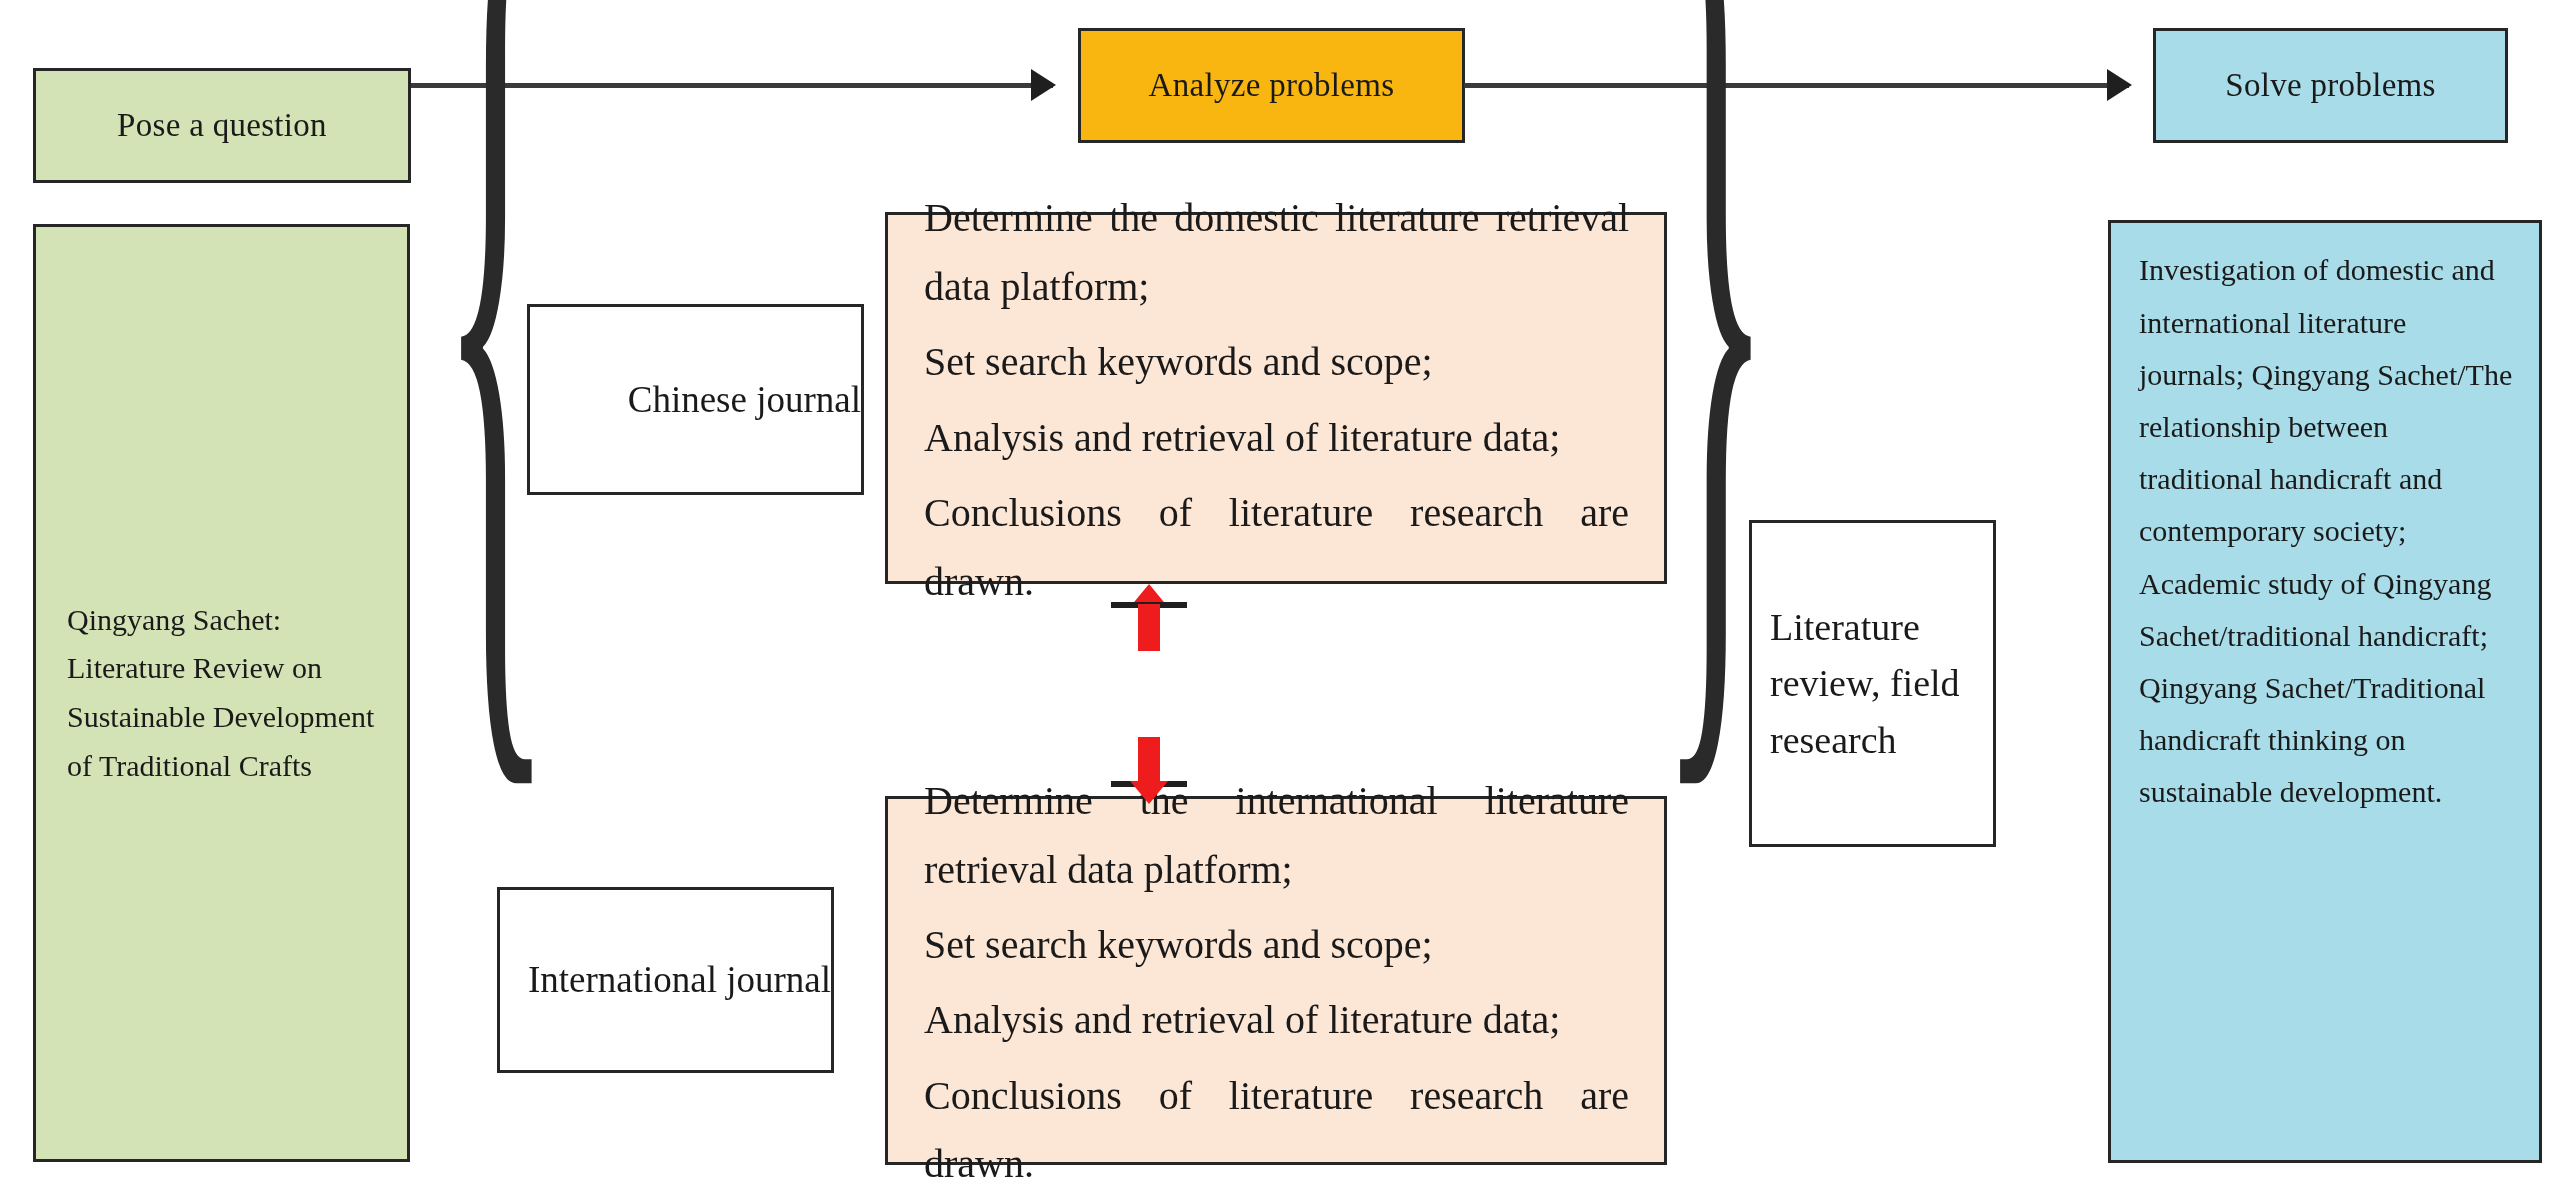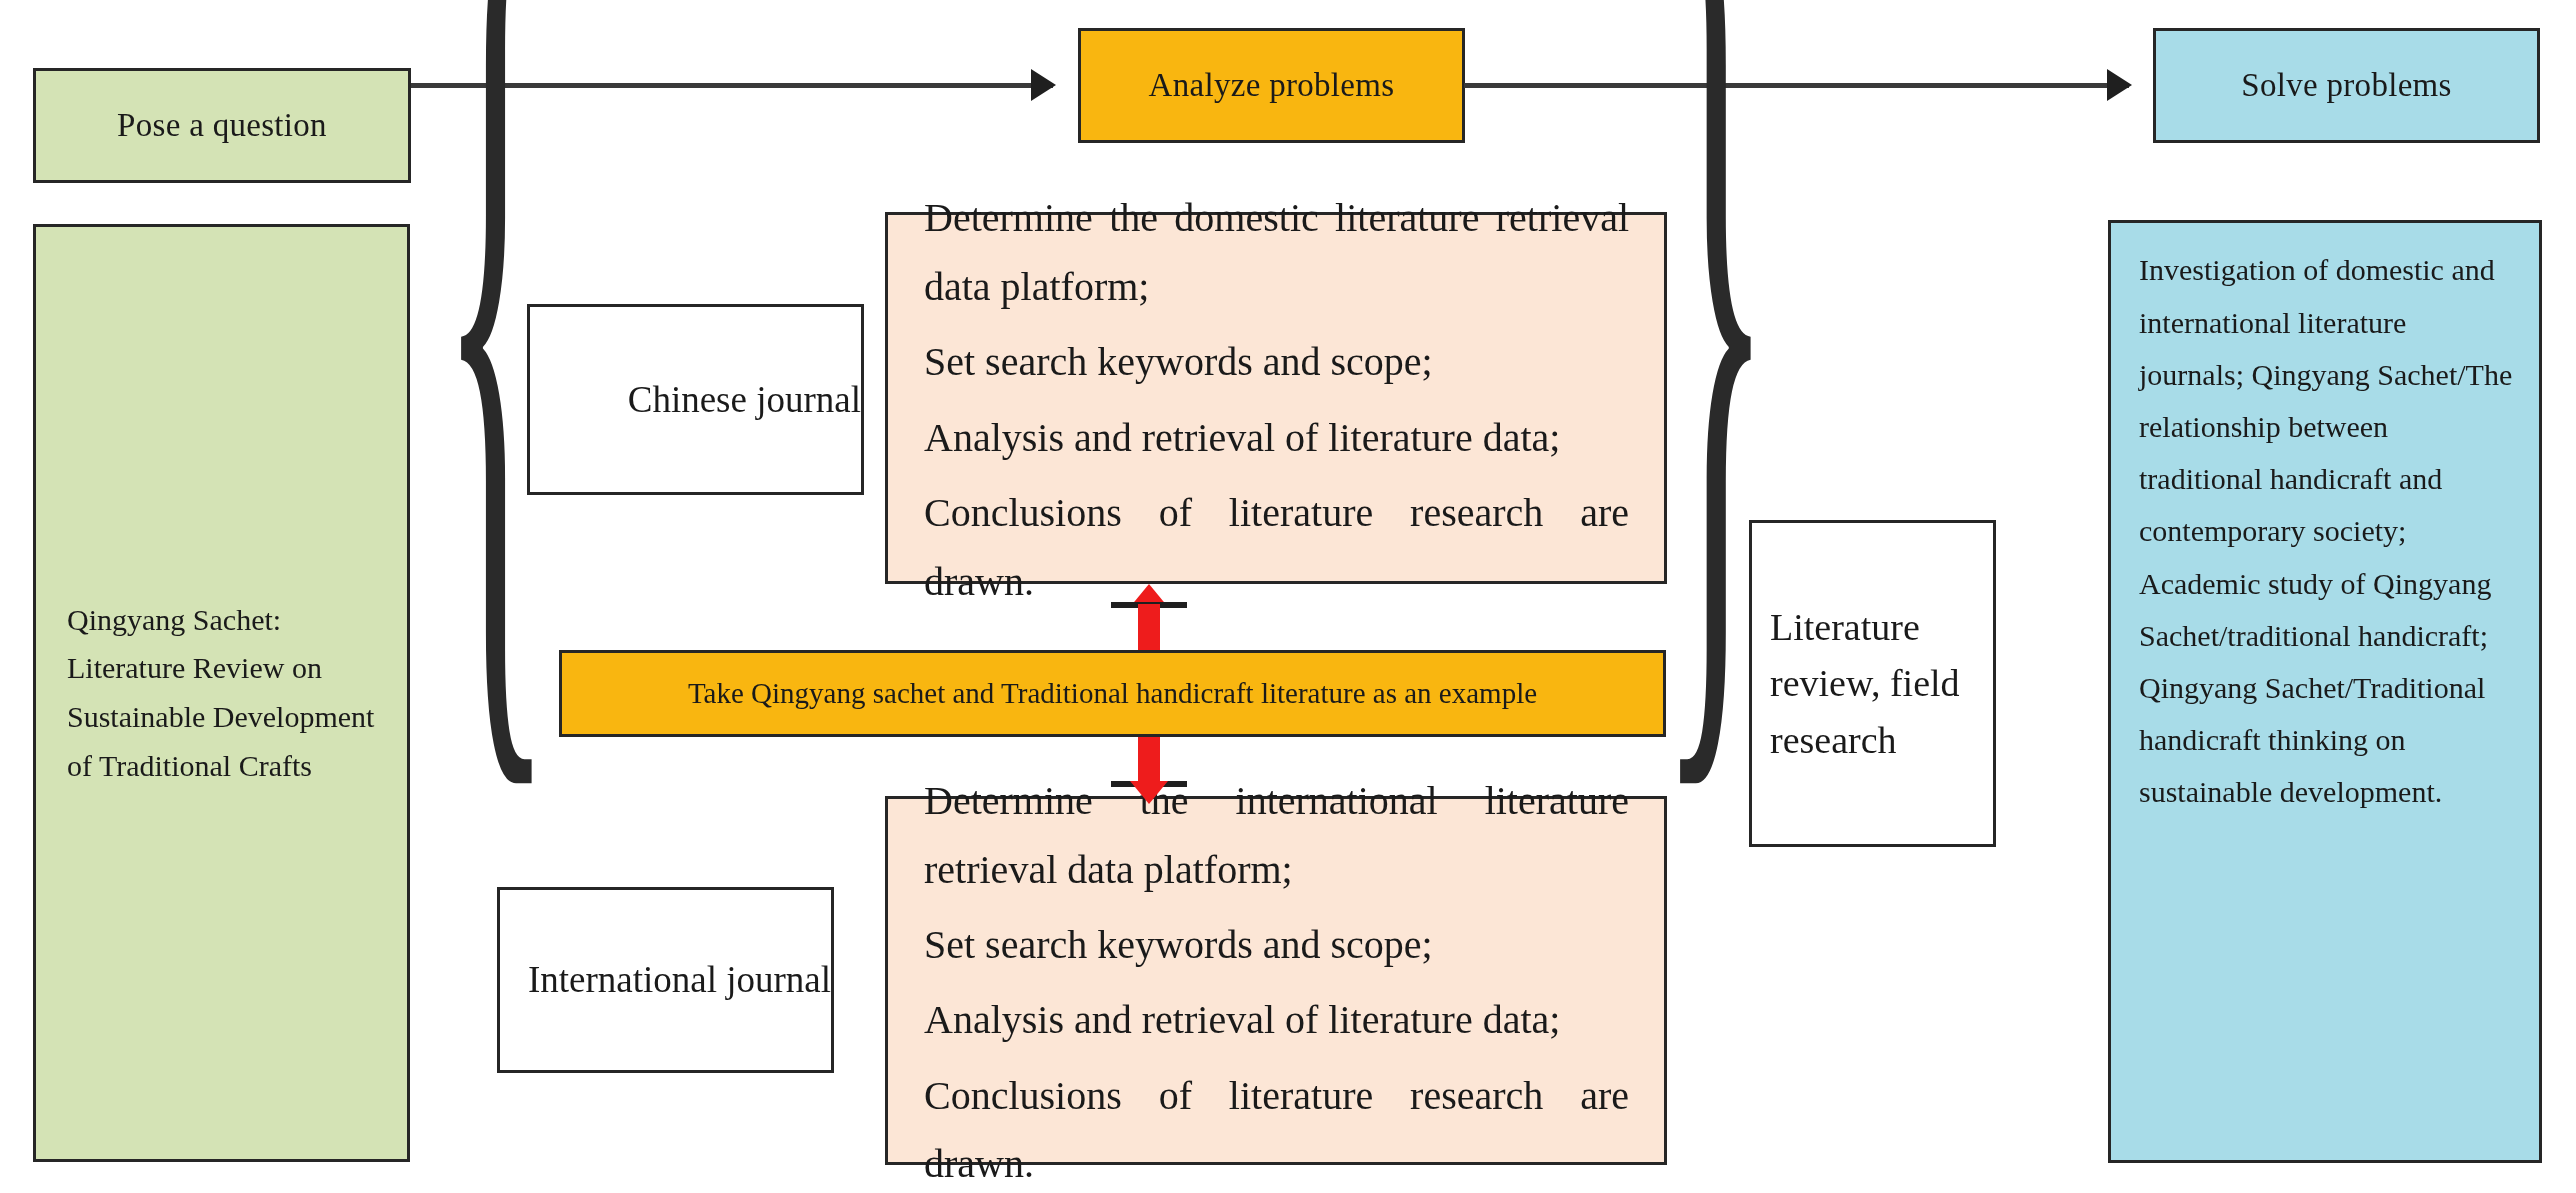--- a/index.html
+++ b/index.html
@@ -31,21 +31,21 @@
   
   .flow-box {
     height: 115px;
     justify-content: center;
     text-align: center;
     font-size: 33px;
     letter-spacing: 0.3px;
   }
   #flow-pose  { left: 33px;   top: 28px; width: 378px;  background:#d4e3b5;margin-top:40px; }
   #flow-analyze { left: 1078px; top: 28px; width: 387px; background:#f9b610; }
-  #flow-solve { left: 2153px; top: 28px; width: 387px;  background:#a8dce8; }
+  #flow-solve { left: 2153px; top: 28px; width: 355px;  background:#a8dce8; }
 
   
   .h-arrow {
     position: absolute;
     height: 5px;
     background: #3a3a3a;
     top: 83px;
   }
   .h-arrow::after {
     content: "";
@@ -257,23 +257,20 @@
     <div class="arrow-wing"></div>
     <div class="stem"></div>
   </div>
 
   <div class="v-arrow" id="red-arrow-down">
     <div class="stem"></div>
     <div class="arrow-wing"></div>
     <div class="head"></div>
   </div>
 
-  <div class="box" id="example-bar">
-    <span>Take Qingyang sachet and Traditional handicraft literature as an example</span>
-  </div>
 
   <div class="box" id="outcomes-box">
     <div class="lines">Investigation of domestic and international literature journals; Qingyang Sachet/The relationship between traditional handicraft and contemporary society; Academic study of Qingyang Sachet/traditional handicraft; Qingyang Sachet/Traditional handicraft thinking on sustainable development.</div>
   </div>
 
   <div class="box" id="lit-review-box">
     <div class="lines">Literature review, field research</div>
   </div>
 
 </div>

